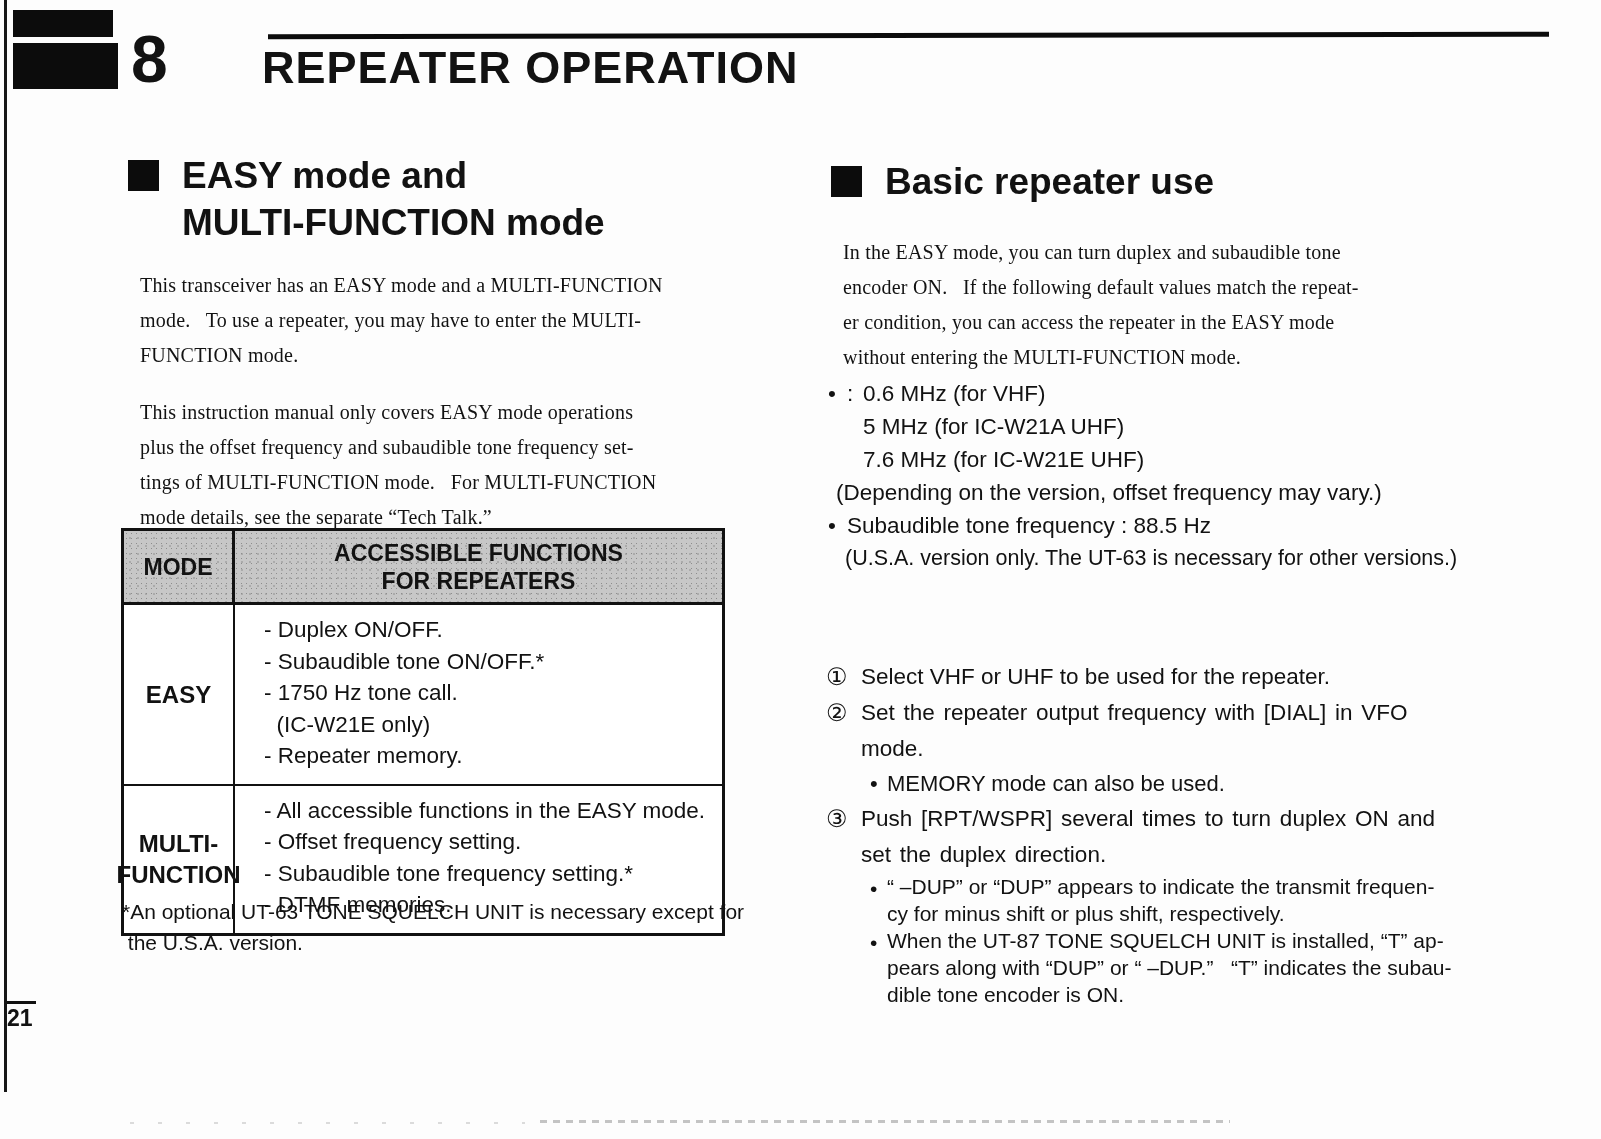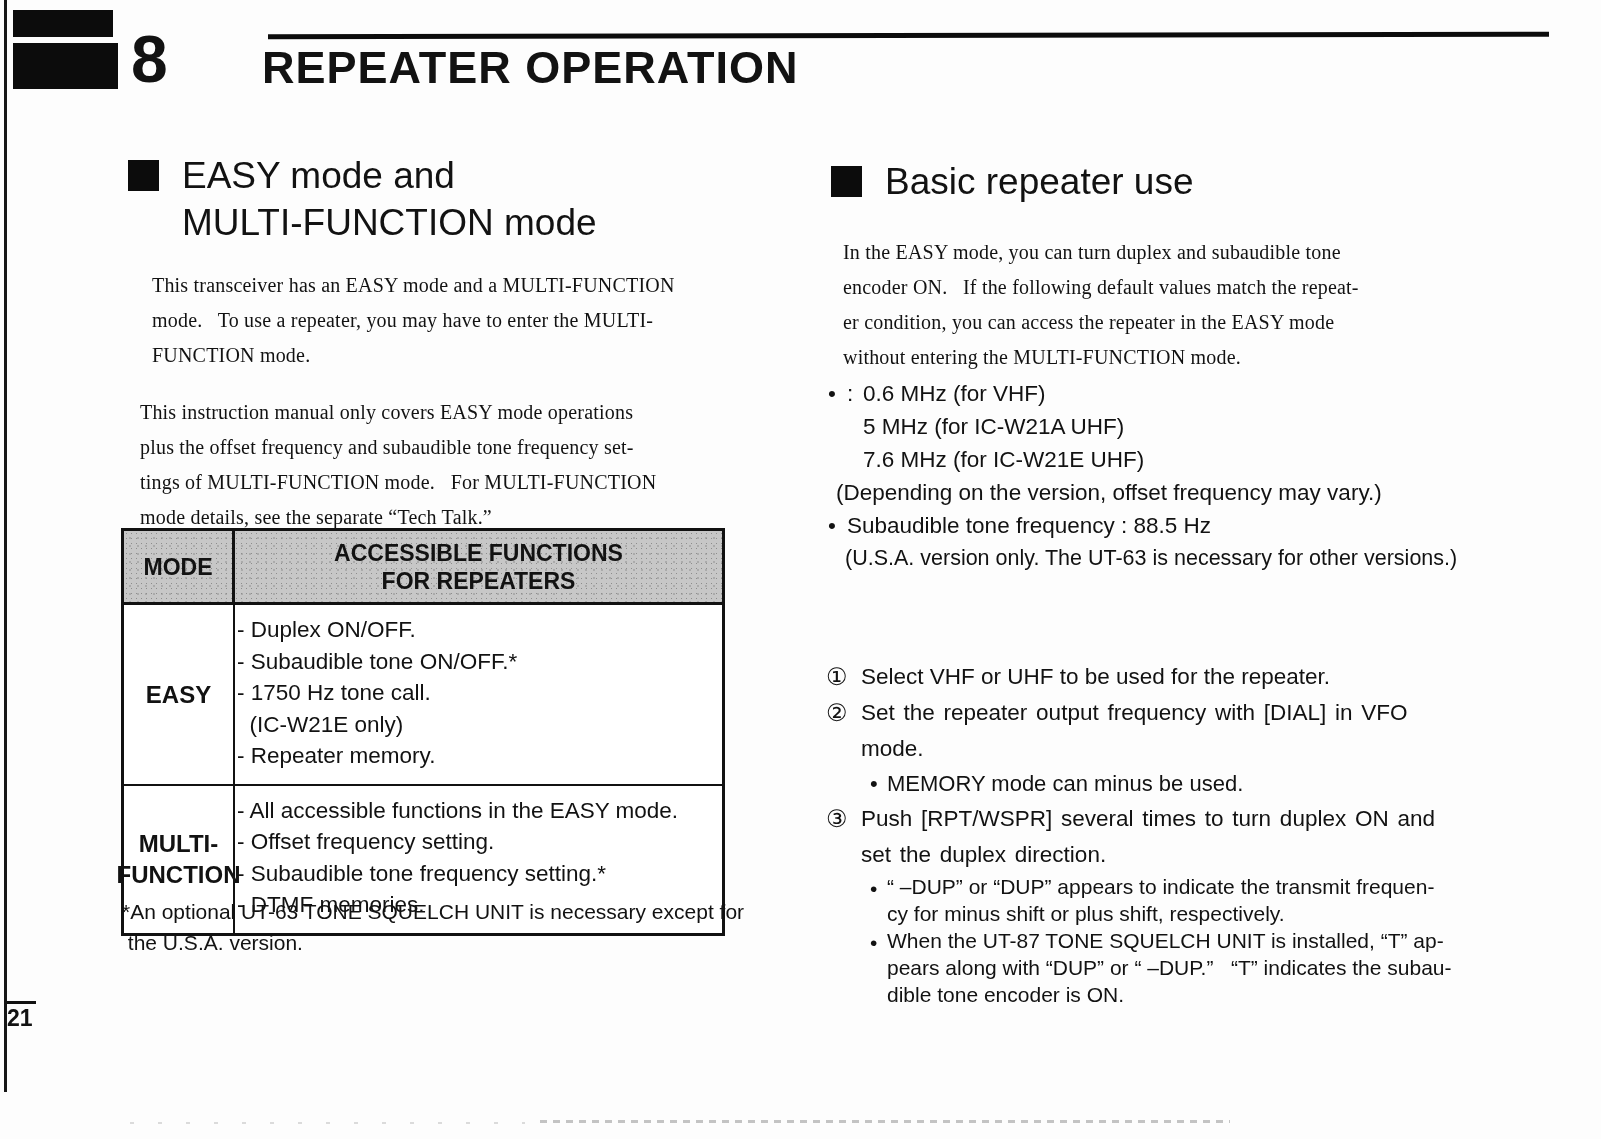--- a/index.html
+++ b/index.html
@@ -11,47 +11,47 @@
 
   
   .left-rule { position:absolute; left:4px; top:0; width:3px; height:1092px; background:#161616; }
   .tab1 { position:absolute; left:13px; top:10px; width:100px; height:27px; background:#0c0c0c; }
   .tab2 { position:absolute; left:13px; top:43px; width:105px; height:46px; background:#0c0c0c; }
   .chap-num { position:absolute; left:131px; top:26px; font-size:66px; font-weight:bold; letter-spacing:-1px; line-height:1; }
   .title-rule { position:absolute; left:268px; top:33px; width:1281px; height:5px; background:#0c0c0c; transform:rotate(-0.12deg); }
   .page-title { position:absolute; left:262px; top:42px; margin:0; font-size:45px; font-weight:bold; letter-spacing:1px; }
 
   
-  .h2 { position:absolute; display:flex; gap:23px; font-weight:normal; }
+  .h2 { position:absolute; display:flex; gap:23px; font-weight:bold; }
   .h2 .sq { width:31px; height:31px; background:#0c0c0c; margin-top:8px; flex:none; }
   .h2-text { font-size:37px; line-height:47px; white-space:pre-line; }
   .left-h2 { left:128px; top:152px; }
   .right-h2 { left:831px; top:158px; }
 
   
   .body { position:absolute; margin:16px; font-size:20px; line-height:35px; white-space:pre-wrap; letter-spacing:0.2px;font-family:Liberation Serif, serif; }
-  .lp1 { left:136px; top:252px; width:690px; }
+  .lp1 { left:124px; top:252px; width:690px; }
   .lp2 { left:124px; top:379px; width:700px; }
   .rp1 { left:827px; top:219px; width:710px; }
 
   
   .ftable { position:absolute; left:121px; top:528px; width:604px; border:3px solid #111; background:#fff; box-sizing:border-box; }
   .t-head {
     display:grid; grid-template-columns:111px 1fr; height:71px;
     border-bottom:3px solid #111; background-color:#c7c7c7;
     background-image:radial-gradient(#8d8d8d 0.8px, transparent 1px),
                      radial-gradient(#ababab 0.9px, transparent 1.1px);
     background-size:5px 5px, 8px 8px; background-position:0 0, 2px 3px;
   }
   .t-h1,.t-h2 { display:flex; align-items:center; justify-content:center; font-weight:bold; font-size:23px; text-align:center; white-space:pre-line; line-height:28px; }
   .t-h1 { border-right:3px solid #111; }
   .t-row { display:grid; grid-template-columns:111px 1fr; }
   .t-row1 { border-bottom:2.5px solid #111; }
   .t-mode { border-right:2.5px solid #111; display:flex; align-items:center; justify-content:center; font-weight:bold; font-size:24px; text-align:center; white-space:pre-line; line-height:31px; }
-  .t-cell { padding:9px 8px 12px 2px; font-size:22.5px; line-height:31.5px; }
+  .t-cell { padding:9px 8px 12px 29px; font-size:22.5px; line-height:31.5px; }
   .t-cell div { white-space:pre-wrap; }
 
   .footnote { position:absolute; left:122px; top:896px; width:700px; font-size:21px; line-height:31px; white-space:pre-wrap; }
 
   
   .offset-block { position:absolute; left:828px; top:377px; font-size:22.5px; line-height:33px; }
   .b-row { display:flex; }
   .b-dot { width:19px; flex:none; }
   .b-label { width:171px; flex:none; }
   .b-colon { width:16px; flex:none; }
@@ -176,21 +176,21 @@
         <div class="step-text">Select VHF or UHF to be used for the repeater.</div>
       </div>
     </div>
     <div class="step">
       <span class="step-num">②</span>
       <div class="step-body">
         <div class="step-text wide">Set the repeater output frequency with [DIAL] in VFO
 mode.</div>
         <div class="substep mem">
           <span class="sb-dot">•</span>
-          <div class="sub-text">MEMORY mode can minus be used.</div>
+          <div class="sub-text">MEMORY mode can also be used.</div>
         </div>
       </div>
     </div>
     <div class="step">
       <span class="step-num">③</span>
       <div class="step-body">
         <div class="step-text wide">Push [RPT/WSPR] several times to turn duplex ON and
 set the duplex direction.</div>
         <div class="substep">
           <span class="sb-dot">•</span>

